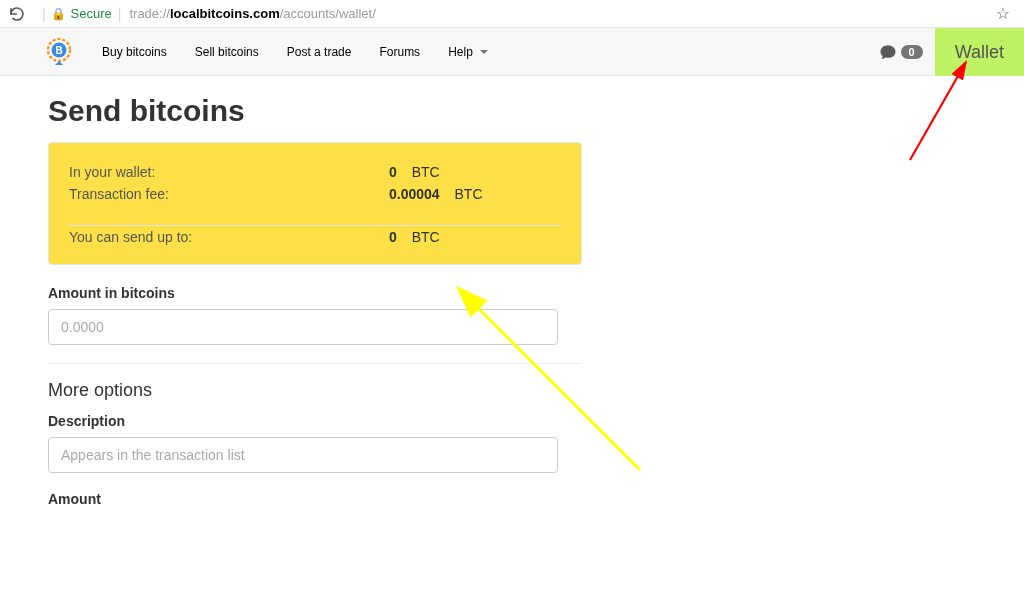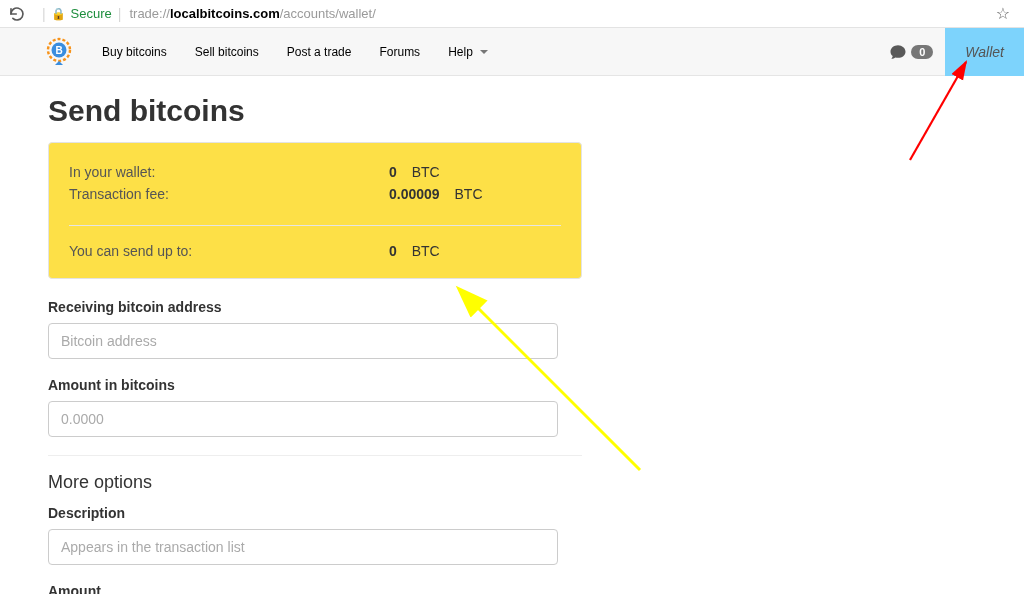--- a/index.html
+++ b/index.html
@@ -18,33 +18,33 @@
     
     .nav { height: 48px; background: #f7f7f7; border-bottom: 1px solid #e5e5e5; display: flex; align-items: center; padding-left: 44px; }
     .logo { width: 30px; height: 30px; border-radius: 50%; margin-right: 14px; position: relative; }
     .logo svg { display: block; }
     .nav a { color: #000000; text-decoration: none; padding: 0 14px; font-size: 12px; line-height: 48px; }
     .nav .caret { display: inline-block; width: 0; height: 0; border-left: 4px solid transparent; border-right: 4px solid transparent; border-top: 4px solid #777; margin-left: 4px; vertical-align: middle; }
     .nav-spacer { flex: 1; }
     .notif { display: flex; align-items: center; padding: 0 12px; }
     .notif .bubble { width: 18px; height: 18px; }
     .notif .badge { background: #777; color: #fff; border-radius: 10px; font-size: 11px; padding: 1px 8px; margin-left: 4px; font-weight: 700;}
-    .wallet-link { background: #7dd3fc; color: #555; padding: 0 20px; line-height: 48px; font-size: 14px; font-style: italic; }
+    .wallet-link { background: #bef264; color: #555; padding: 0 20px; line-height: 48px; font-size: 18px; }
 
     
     .container { padding: 18px 0 20px 48px; width: 582px; }
     h1 { font-size: 30px; font-weight: 700; color: #333; margin-bottom: 14px; }
     .well { background: #fde047; border: 1px solid #e3e3e3; border-radius: 4px; padding: 18px 20px 16px 20px; margin-bottom: 20px; }
     .row { display: flex; }
     .row .lab { flex: 0 0 320px; color: #555; font-size: 14px; line-height: 22px; }
     .row .val { color: #333; font-size: 14px; line-height: 22px; }
     .row .val .num { font-weight: 700; }
     .row .val .unit { font-weight: 400; margin-left:11px;}
     .well-div { height: 12px; }
-    .divider-row { border-top: 1px solid #e5e5e5; padding-top: 14px; margin-top: 8px; }
+    .divider-row { border-top: 1px solid #e5e5e5; padding-top: 0; margin-top: 8px; }
 
     .field-label { font-weight: 700; color: #333; font-size: 14px; margin-bottom: 8px; display:block;}
     .input { width: 510px; height: 36px; border: 1px solid #ccc; border-radius: 4px; padding: 6px 12px; font-size: 14px; color: #555; }
     .input::placeholder { color: #aaa; }
     .fld-block { margin-bottom: 18px; }
 
     hr.soft { border: none; border-top: 1px solid #eee; margin: 14px 0 16px 0; }
     h3.more { font-size: 18px; font-weight: 500; color: #333; margin-bottom: 12px; }
 
     
@@ -97,33 +97,29 @@
 <div class="container">
   <h1>Send bitcoins</h1>
 
   <div class="well">
     <div class="row">
       <div class="lab">In your wallet:</div>
       <div class="val"><span class="num">0</span> <span class="unit">BTC</span></div>
     </div>
     <div class="row">
       <div class="lab">Transaction fee:</div>
-      <div class="val"><span class="num">0.00009</span> <span class="unit">BTC</span></div>
+      <div class="val"><span class="num">0.00004</span> <span class="unit">BTC</span></div>
     </div>
     <div class="well-div"></div>
     <div class="row divider-row">
       <div class="lab">You can send up to:</div>
       <div class="val"><span class="num">0</span> <span class="unit">BTC</span></div>
     </div>
   </div>
 
-  <div class="fld-block">
-    <label class="field-label">Receiving bitcoin address</label>
-    <input class="input" type="text" placeholder="Bitcoin address" style="">
-  </div>
 
   <div class="fld-block">
     <label class="field-label">Amount in bitcoins</label>
     <input class="input" type="text" placeholder="0.0000" style="">
   </div>
 
   <hr class="soft">
 
   <h3 class="more">More options</h3>
 

